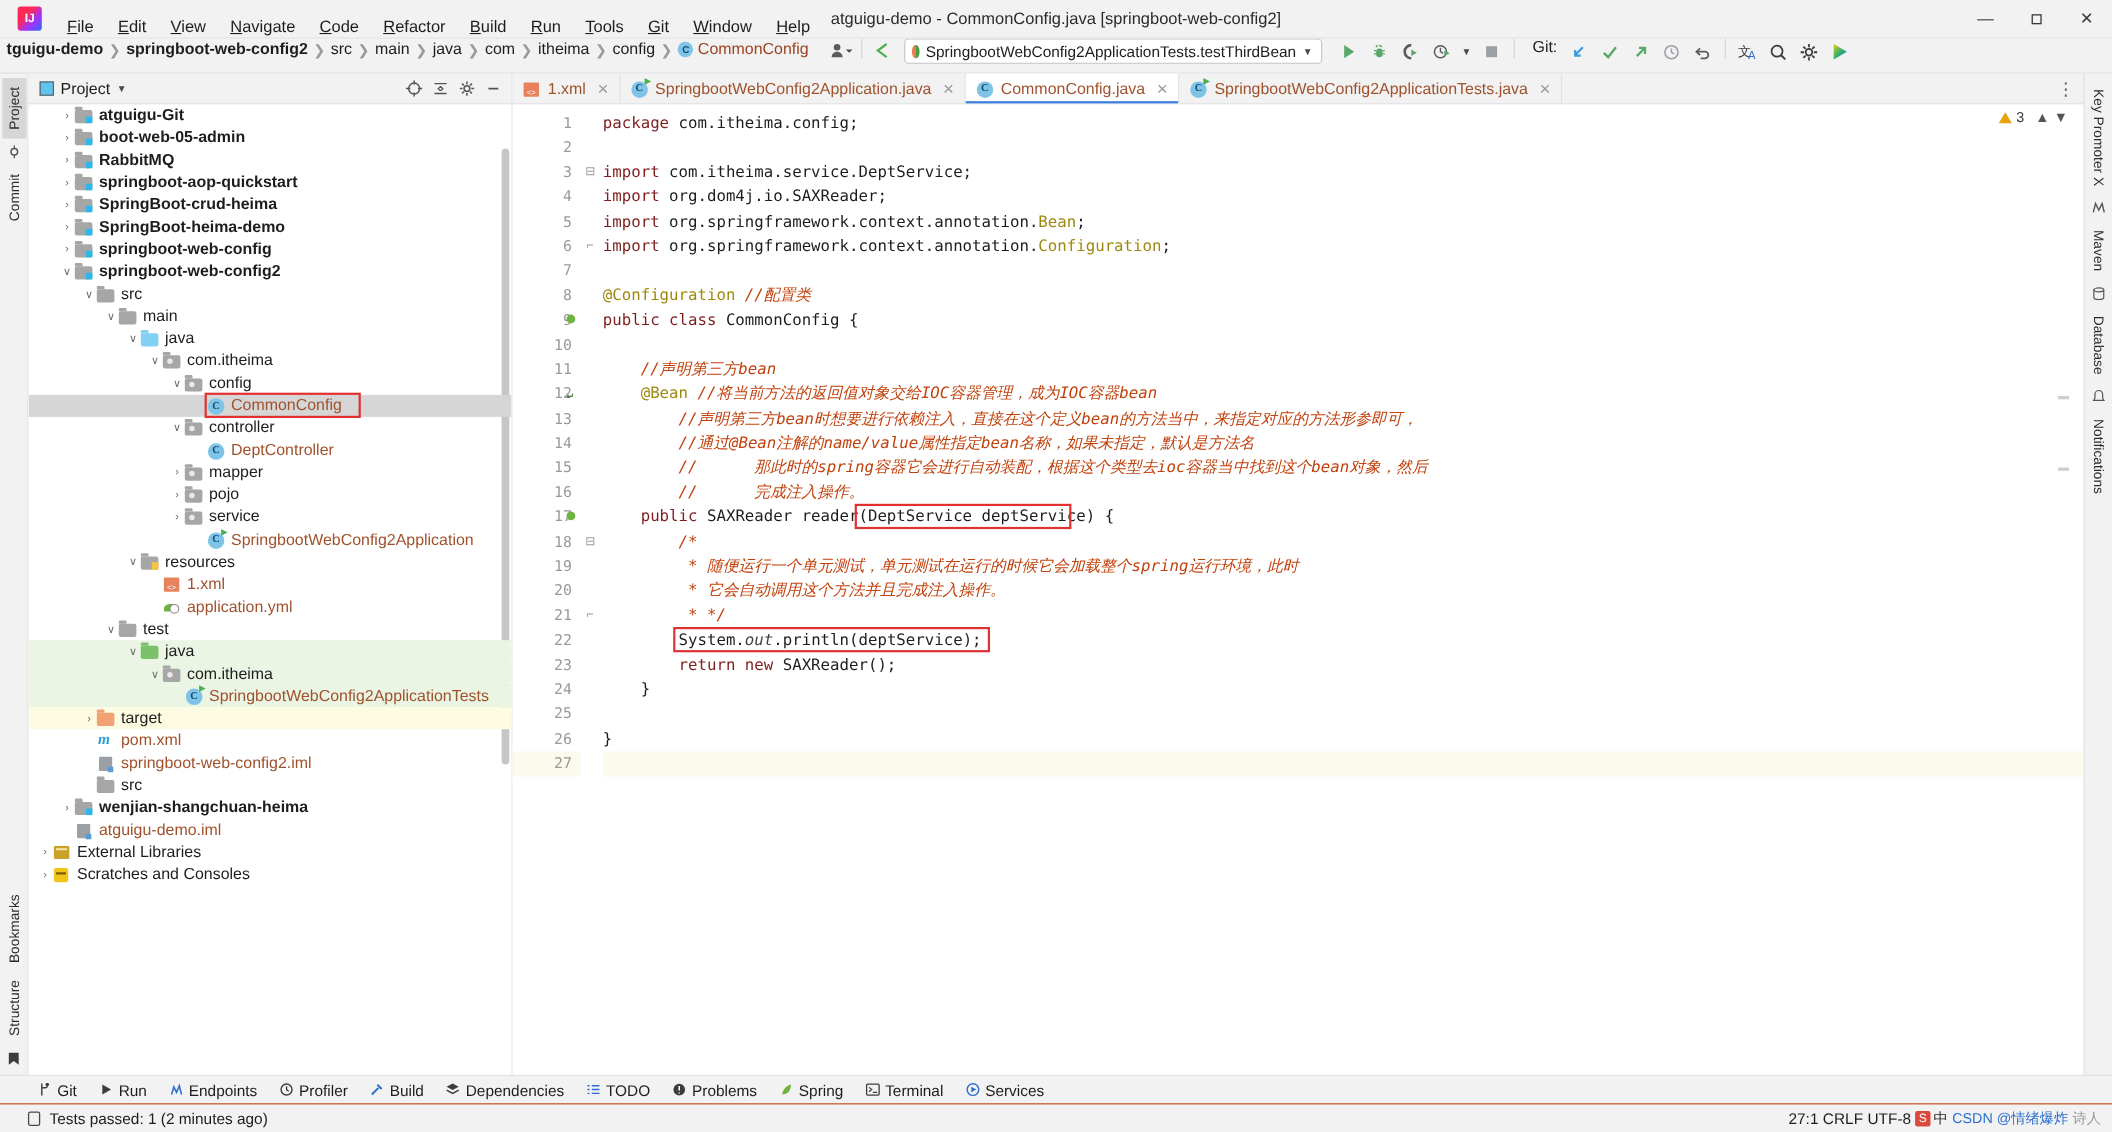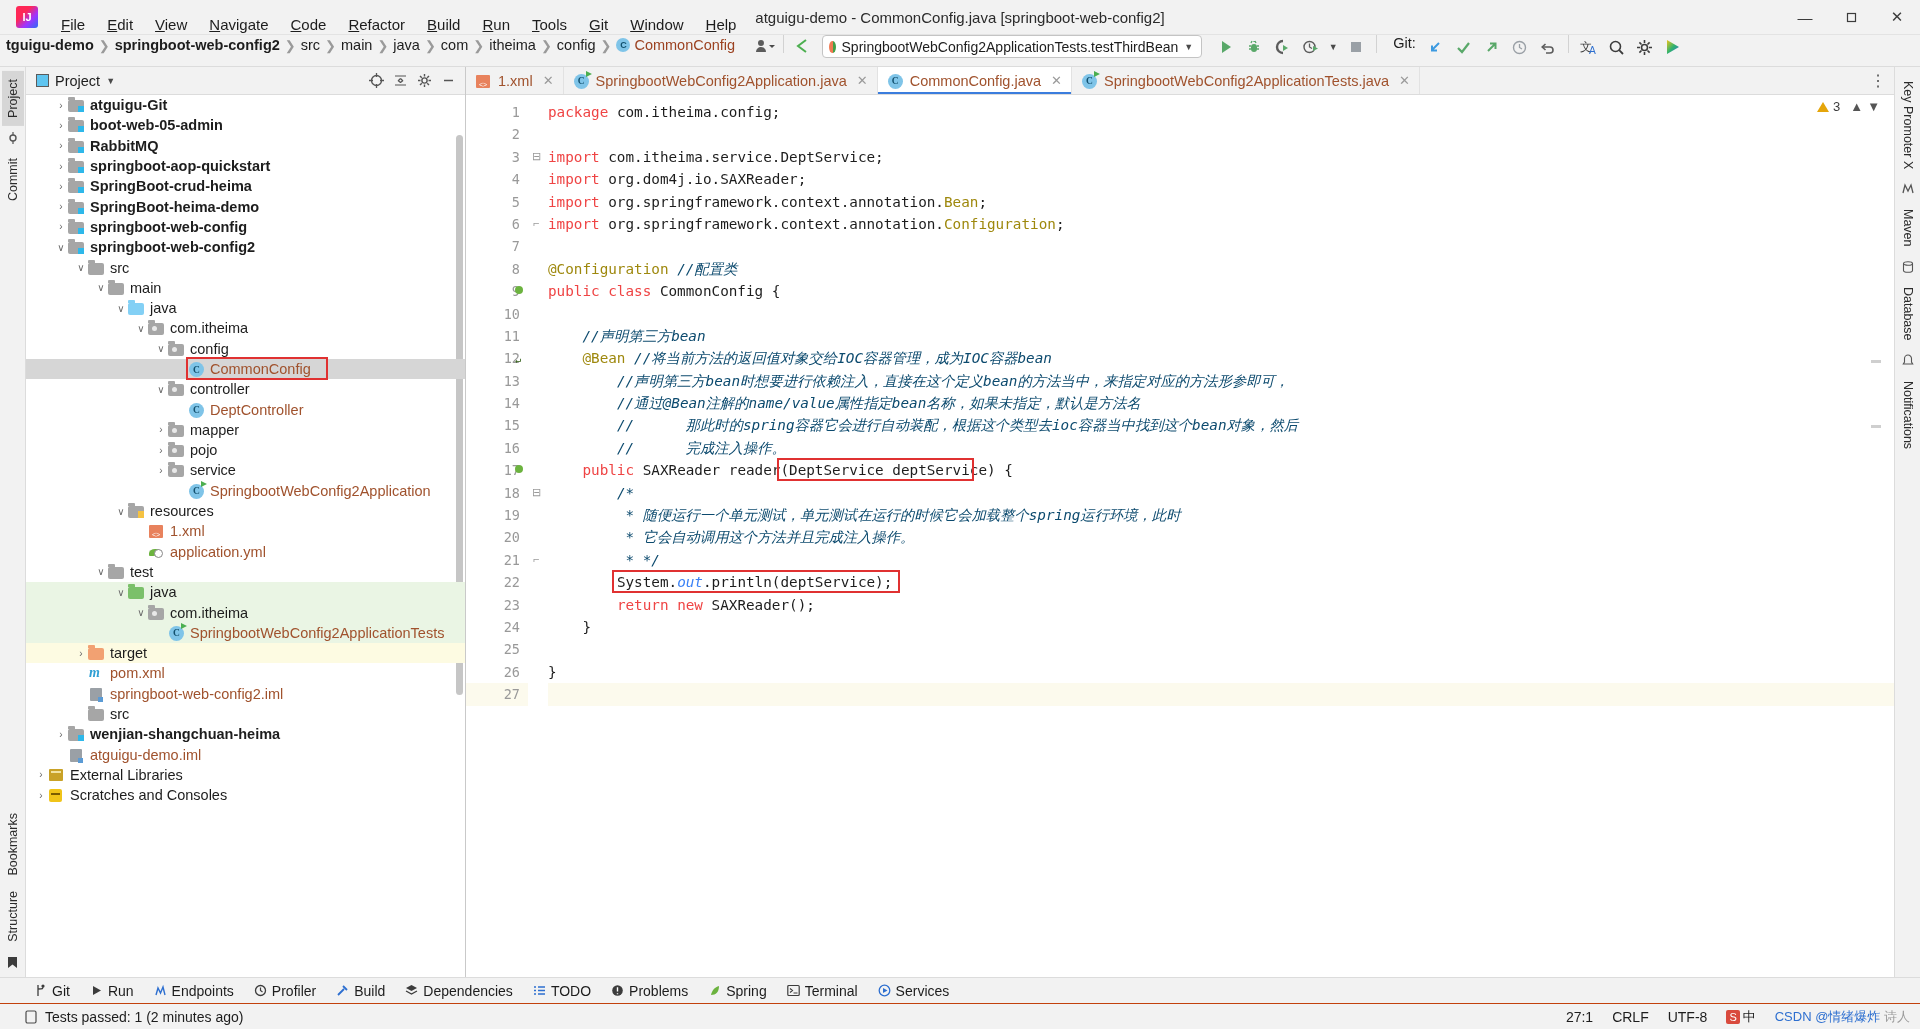--- a/index.html
+++ b/index.html
@@ -177,43 +177,43 @@
 
   .fold-col { flex:0 0 20px; position:relative; padding-top:6px; background:#fff;}
   .foldmark{ position:absolute; width:9px;height:9px; left:4px; color:#9a9a9a; font-size:11px; line-height:9px; text-align:center;}
 
   .code {
     flex:1 1 auto; position:relative; padding-top:6px; overflow:hidden;
     font-family:"DejaVu Sans Mono", monospace; font-size:14.3px;
   }
   .cl { height:22.4px; line-height:22.4px; white-space:pre; }
   .cl.cur { background:#fcfaed; }
-  .kw { color:#ef4444; font-weight:normal; }
+  .kw { color:#7f1d1d; font-weight:normal; }
   .ann { color:#9e880d; }
-  .cmt { color:#0c4a6e; font-style:italic; }
+  .cmt { color:#c2410c; font-style:italic; }
   .cls2 { color:#1d1d1d; }
 
   .code-scroll{ position:absolute; right:0; top:0; bottom:0; width:12px; }
   .insp-panel {
     position:absolute; right:14px; top:4px; display:flex; align-items:center; gap:4px; font-size:13px; color:#3c3c3c; z-index:5;
   }
   .warn-tri { width:0;height:0;border-left:6px solid transparent;border-right:6px solid transparent;border-bottom:10px solid #e5a50a;}
   .marker { position:absolute; right:13px; width:10px; height:3px; }
 
   
   .bottom-bar {
     height:26px; flex:0 0 26px; display:flex; align-items:center; gap:0px;
     background:#f2f2f2; border-top:1px solid #dcdcdc; padding-left:24px;
   }
   .bb-item { display:flex; align-items:center; gap:5px; font-size:14px; color:#1d1d1d; padding:2px 10px; cursor:default;}
   .status-bar {
     height:26px; flex:0 0 26px; display:flex; align-items:center;
     background:#f2f2f2; border-top:1px solid #c2410c; padding-left:24px; font-size:14px; color:#1d1d1d;
   }
-  .sb-right{ margin-left:auto; display:flex; align-items:center; gap:19px; padding-right:10px;text-align:right; }
+  .sb-right{ margin-left:auto; display:flex; align-items:center; gap:4px; padding-right:10px;text-align:right; }
   .sb-it{ font-size:14px; color:#1d1d1d; cursor:default;}
   .ime-badge{ display:flex; align-items:center; gap:3px; }
   .ime-red{ background:#d94a3d; color:#fff; font-size:11px; padding:1px 3px; border-radius:2px; }
   .wm { color:#9a9a9a; font-size:13px; }
   .wm-b{ color:#2d6fd0; }
 
   svg { display:block; }
 </style>
 </head>
 <body>
@@ -838,21 +838,21 @@
             <div class="cl"><span class="cls2">    </span><span class="ann">@Bean</span><span class="cls2"> </span><span class="cmt">//将当前方法的返回值对象交给IOC容器管理，成为IOC容器bean</span></div>
             <div class="cl"><span class="cls2">        </span><span class="cmt">//声明第三方bean时想要进行依赖注入，直接在这个定义bean的方法当中，来指定对应的方法形参即可，</span></div>
             <div class="cl"><span class="cls2">        </span><span class="cmt">//通过@Bean注解的name/value属性指定bean名称，如果未指定，默认是方法名</span></div>
             <div class="cl"><span class="cls2">        </span><span class="cmt">//      那此时的spring容器它会进行自动装配，根据这个类型去ioc容器当中找到这个bean对象，然后</span></div>
             <div class="cl"><span class="cls2">        </span><span class="cmt">//      完成注入操作。</span></div>
             <div class="cl"><span class="cls2">    </span><span class="kw">public </span><span class="cls2">SAXReader reader(DeptService deptService) {</span></div>
             <div class="cl"><span class="cls2">        </span><span class="cmt">/*</span></div>
             <div class="cl"><span class="cls2">         </span><span class="cmt">* 随便运行一个单元测试，单元测试在运行的时候它会加载整个spring运行环境，此时</span></div>
             <div class="cl"><span class="cls2">         </span><span class="cmt">* 它会自动调用这个方法并且完成注入操作。</span></div>
             <div class="cl"><span class="cls2">         </span><span class="cmt">* */</span></div>
-            <div class="cl"><span class="cls2">        </span><span class="cls2">System.</span><span class="cmt" style="font-style:italic;color:#3b82f6">out</span><span class="cls2">.println(deptService);</span></div>
+            <div class="cl"><span class="cls2">        </span><span class="cls2">System.</span><span class="cmt" style="font-style:italic;color:#404040">out</span><span class="cls2">.println(deptService);</span></div>
             <div class="cl"><span class="cls2">        </span><span class="kw">return new </span><span class="cls2">SAXReader();</span></div>
             <div class="cl"><span class="cls2">    }</span></div>
             <div class="cl">&nbsp;</div>
             <div class="cl"><span class="cls2">}</span></div>
             <div class="cl cur">&nbsp;</div>
             <div class="redbox" style="left: 229px; top: 363.4px; width: 197px; height: 23px;"></div>
             <div class="redbox" style="left: 64px; top: 475.4px; width: 288px; height: 23px;"></div>
           </div>
 
         <div class="insp-panel">

